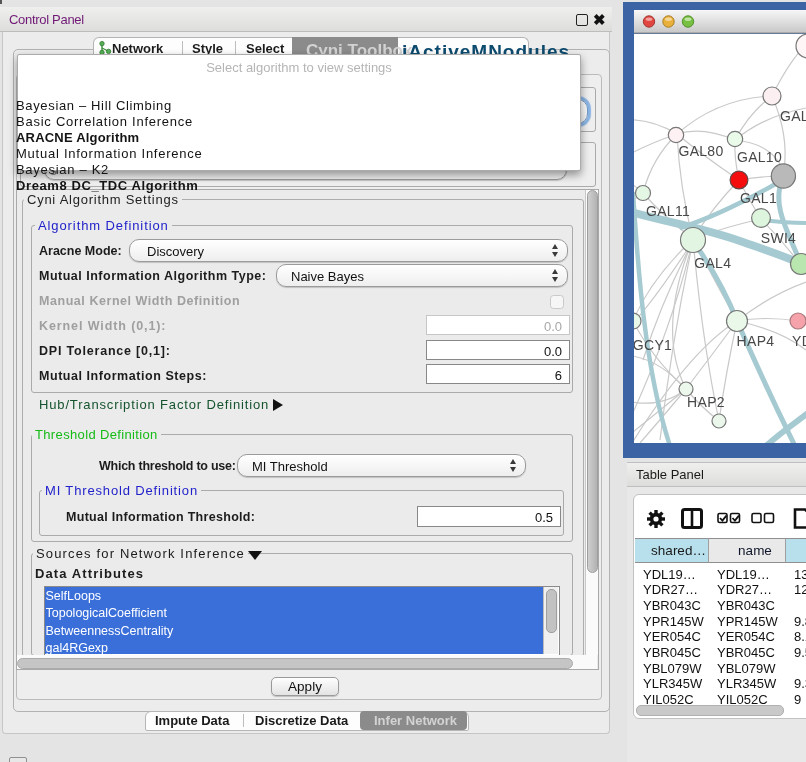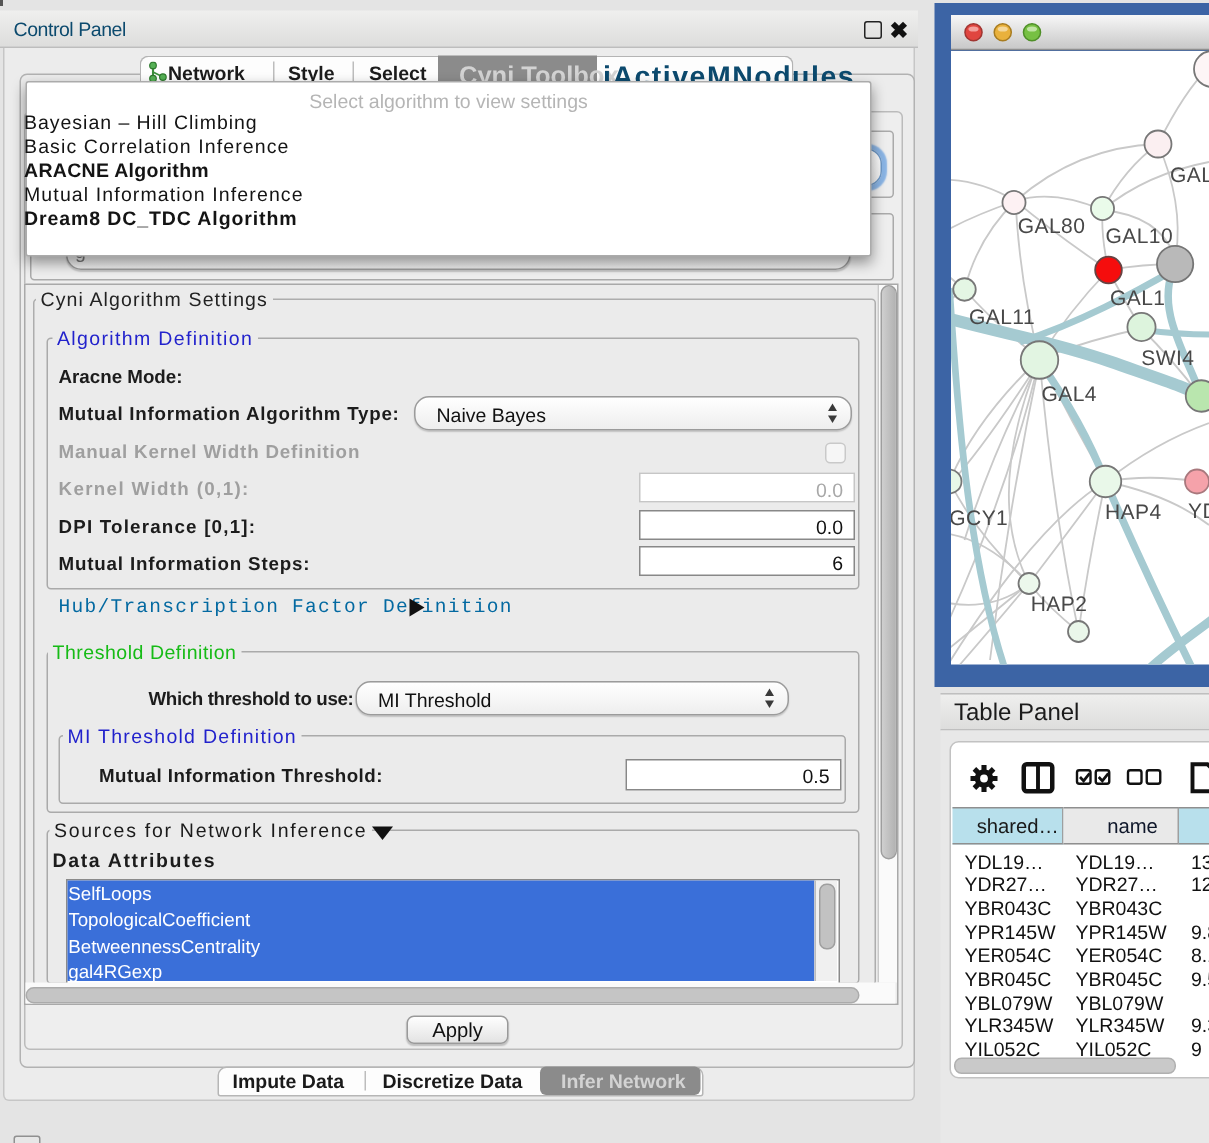--- a/index.html
+++ b/index.html
@@ -22,21 +22,21 @@
   .fld{position:absolute;background:#fff;border:1px solid #888;
        font-size:13px;color:#111;text-align:right;}
   .fld span{position:absolute;right:7px;top:3px;}
 </style>
 </head>
 <body>
 <div id="root">
 
   <div class="abs" id="cp-title" style="left:0;top:7px;width:612px;height:24px;
        background:linear-gradient(#efefee,#dddddc);border-bottom:1px solid #bdbdbd;"></div>
-  <div class="abs" style="left:9px;top:12px;font-size:13px;color:#0c4a6e;letter-spacing:-0.3px;">Control Panel</div>
+  <div class="abs" style="left:9px;top:12px;font-size:13px;color:#701a75;letter-spacing:-0.3px;">Control Panel</div>
   <div class="abs" style="left:576px;top:14px;width:10px;height:10px;border:1.6px solid #222;border-radius:2px;"></div>
   <div class="abs" style="left:593px;top:11px;font-size:15px;font-weight:bold;color:#111;">✖</div>
   <div class="abs" style="left:0;top:0;width:2px;height:4px;background:#555;"></div>
 
   <div class="abs" id="cp-body" style="left:2px;top:32px;width:606px;height:701px;
        background:#ececec;border:1px solid #c6c6c6;border-top:none;
        border-radius:0 0 4px 4px;"></div>
 
   <div class="abs" style="left:13px;top:49px;width:595px;height:661px;
        background:#ececec;border:1px solid #b2b2b2;border-radius:5px;"></div>
@@ -74,20 +74,25 @@
   <div class="abs" style="left:16px;top:189px;width:581px;height:479px;
        background:#ebebeb;border:1px solid #a9a9a9;"></div>
 
   <div class="grp" style="left:22px;top:199px;width:560px;height:456px;border-color:#adadad;"></div>
   <div class="glab" style="left:24px;top:192px;color:#222;letter-spacing:0.75px;">Cyni Algorithm Settings</div>
 
   <div class="grp" style="left:31px;top:225px;width:540px;height:166px;"></div>
   <div class="glab" style="left:35px;top:218px;color:#2222cc;letter-spacing:0.9px;">Algorithm Definition</div>
 
   <div class="abs bl" style="left:39px;top:244px;">Aracne Mode:</div>
+  <div class="combo" style="left:129px;top:239px;width:437px;height:21px;">
+    <div class="ct">Discovery</div>
+    <div class="stp stpu" style="right:9px;top:3.5px;"></div>
+    <div class="stp stpd" style="right:9px;top:11.5px;"></div>
+  </div>
 
   <div class="abs bl" style="left:39px;top:269px;letter-spacing:0.5px;">Mutual Information Algorithm Type:</div>
   <div class="combo" style="left:276px;top:264px;width:290px;height:21px;">
     <div class="ct" style="left:14px;">Naive Bayes</div>
     <div class="stp stpu" style="right:9px;top:3.5px;"></div>
     <div class="stp stpd" style="right:9px;top:11.5px;"></div>
   </div>
 
   <div class="abs bl dis" style="left:39px;top:294px;letter-spacing:0.55px;">Manual Kernel Width Definition</div>
   <div class="abs" style="left:550px;top:295px;width:12px;height:12px;background:#f6f6f6;
@@ -101,21 +106,21 @@
   <div class="abs bl" style="left:39px;top:344px;letter-spacing:0.8px;">DPI Tolerance [0,1]:</div>
   <div class="fld" style="left:426px;top:340px;width:142px;height:18px;">
       <span>0.0</span>
     </div>
 
   <div class="abs bl" style="left:39px;top:369px;letter-spacing:0.55px;">Mutual Information Steps:</div>
   <div class="fld" style="left:426px;top:364px;width:142px;height:18px;">
       <span>6</span>
     </div>
 
-  <div class="abs" style="left:39px;top:397px;font-size:13px;color:#0369a1;letter-spacing:0.85px;font-family:Liberation Mono, monospace;">Hub/Transcription Factor Definition</div>
+  <div class="abs" style="left:39px;top:397px;font-size:13px;color:#14532d;letter-spacing:0.85px;">Hub/Transcription Factor Definition</div>
   <div class="abs" style="left:273px;top:399px;width:0;height:0;border-top:6.5px solid transparent;
        border-bottom:6.5px solid transparent;border-left:10px solid #111;"></div>
 
   <div class="grp" style="left:31px;top:434px;width:540px;height:106px;"></div>
   <div class="glab" style="left:32px;top:427px;color:#16bb16;letter-spacing:0.35px;">Threshold Definition</div>
 
   <div class="abs bl" style="left:99px;top:459px;letter-spacing:-0.25px;">Which threshold to use:</div>
   <div class="combo" style="left:237px;top:454px;width:287px;height:21px;">
     <div class="ct" style="left:14px;">MI Threshold</div>
     <div class="stp stpu" style="right:9px;top:3.5px;"></div>
@@ -148,24 +153,25 @@
   <div class="abs" style="left:17px;top:658px;width:554px;height:9px;background:#c5c5c5;border:1px solid #ababab;border-radius:5.5px;"></div>
 
   <div class="abs" style="left:271px;top:677px;width:66px;height:17px;border:1px solid #9a9a9a;border-radius:5px;
        background:linear-gradient(#fefefe,#e3e3e3);box-shadow:0 1px 1px rgba(0,0,0,0.2);
        font-size:13.5px;color:#111;text-align:center;line-height:17px;">Apply</div>
 
   <div class="abs" style="left:17px;top:54px;width:562px;height:115px;background:#ffffff;
        border:1px solid #ababab;border-radius:2px;box-shadow:0 4px 9px rgba(0,0,0,0.4);">
     <div style="position:absolute;left:0;top:5px;width:100%;text-align:center;font-size:13px;color:#b5b5b5;">Select algorithm to view settings</div>
     <div style="position:absolute;left:-2px;top:18.5px;font-size:13px;color:#141414;line-height:16.15px;white-space:nowrap;">
-      <div style="letter-spacing:0.65px;">Bayesian – Hill Climbing</div>
+      <div style="letter-spacing:0.65px;margin-top:24px;">Bayesian – Hill Climbing</div>
       <div style="letter-spacing:0.75px;">Basic Correlation Inference</div>
       <div style="letter-spacing:0.2px;font-weight:bold;">ARACNE Algorithm</div>
       <div style="letter-spacing:0.75px;">Mutual Information Inference</div>
+      <div style="letter-spacing:0.7px;">Bayesian – K2</div>
       <div style="letter-spacing:0.6px;font-weight:bold;">Dream8 DC_TDC Algorithm</div>
     </div>
   </div>
 
   <div class="abs" style="left:145px;top:711px;width:322px;height:18px;background:#fdfdfd;
        border:1px solid #b6b6b6;border-radius:6px 6px 2px 2px;"></div>
   <div class="abs" style="left:243px;top:714px;width:1px;height:13px;background:#bdbdbd;"></div>
   <div class="abs" style="left:155px;top:713px;font-size:13px;font-weight:bold;color:#1a1a1a;">Impute Data</div>
   <div class="abs" style="left:255px;top:713px;font-size:13px;font-weight:bold;color:#1a1a1a;">Discretize Data</div>
   <div class="abs" style="left:360px;top:711px;width:107px;height:19px;background:#8b8b8b;border-radius:4px;"></div>
@@ -275,21 +281,21 @@
         <text x="652.5" y="350" text-anchor="middle">GCY1</text>
         <text x="755.5" y="346" text-anchor="middle">HAP4</text>
         <text x="792" y="345.5">YD</text>
         <text x="706" y="407" text-anchor="middle">HAP2</text>
       </g>
     </g>
   </svg>
 
   <div class="abs" style="left:627px;top:462px;width:179px;height:23px;
        background:linear-gradient(#efefee,#dddddc);border-top:1px solid #bfbfbf;border-bottom:1px solid #bfbfbf;"></div>
-  <div class="abs" style="left:636px;top:467px;font-size:16px;color:#1b1b1b;">Table Panel</div>
+  <div class="abs" style="left:636px;top:467px;font-size:13px;color:#1b1b1b;">Table Panel</div>
   <div class="abs" style="left:627px;top:487px;width:179px;height:275px;background:#e8e8e8;"></div>
   <div class="abs" style="left:633px;top:494px;width:174px;height:223px;background:#ffffff;
        border:1px solid #c2c2c2;border-radius:6px 0 0 6px;"></div>
 
   <svg class="abs" style="left:640px;top:505px;" width="166" height="30" viewBox="0 0 166 30">
     <g fill="#111">
       <circle cx="16" cy="14" r="6.2"></circle>
       <g stroke="#111" stroke-width="3.4">
         <line x1="16" y1="5" x2="16" y2="23"></line>
         <line x1="7" y1="14" x2="25" y2="14"></line>

